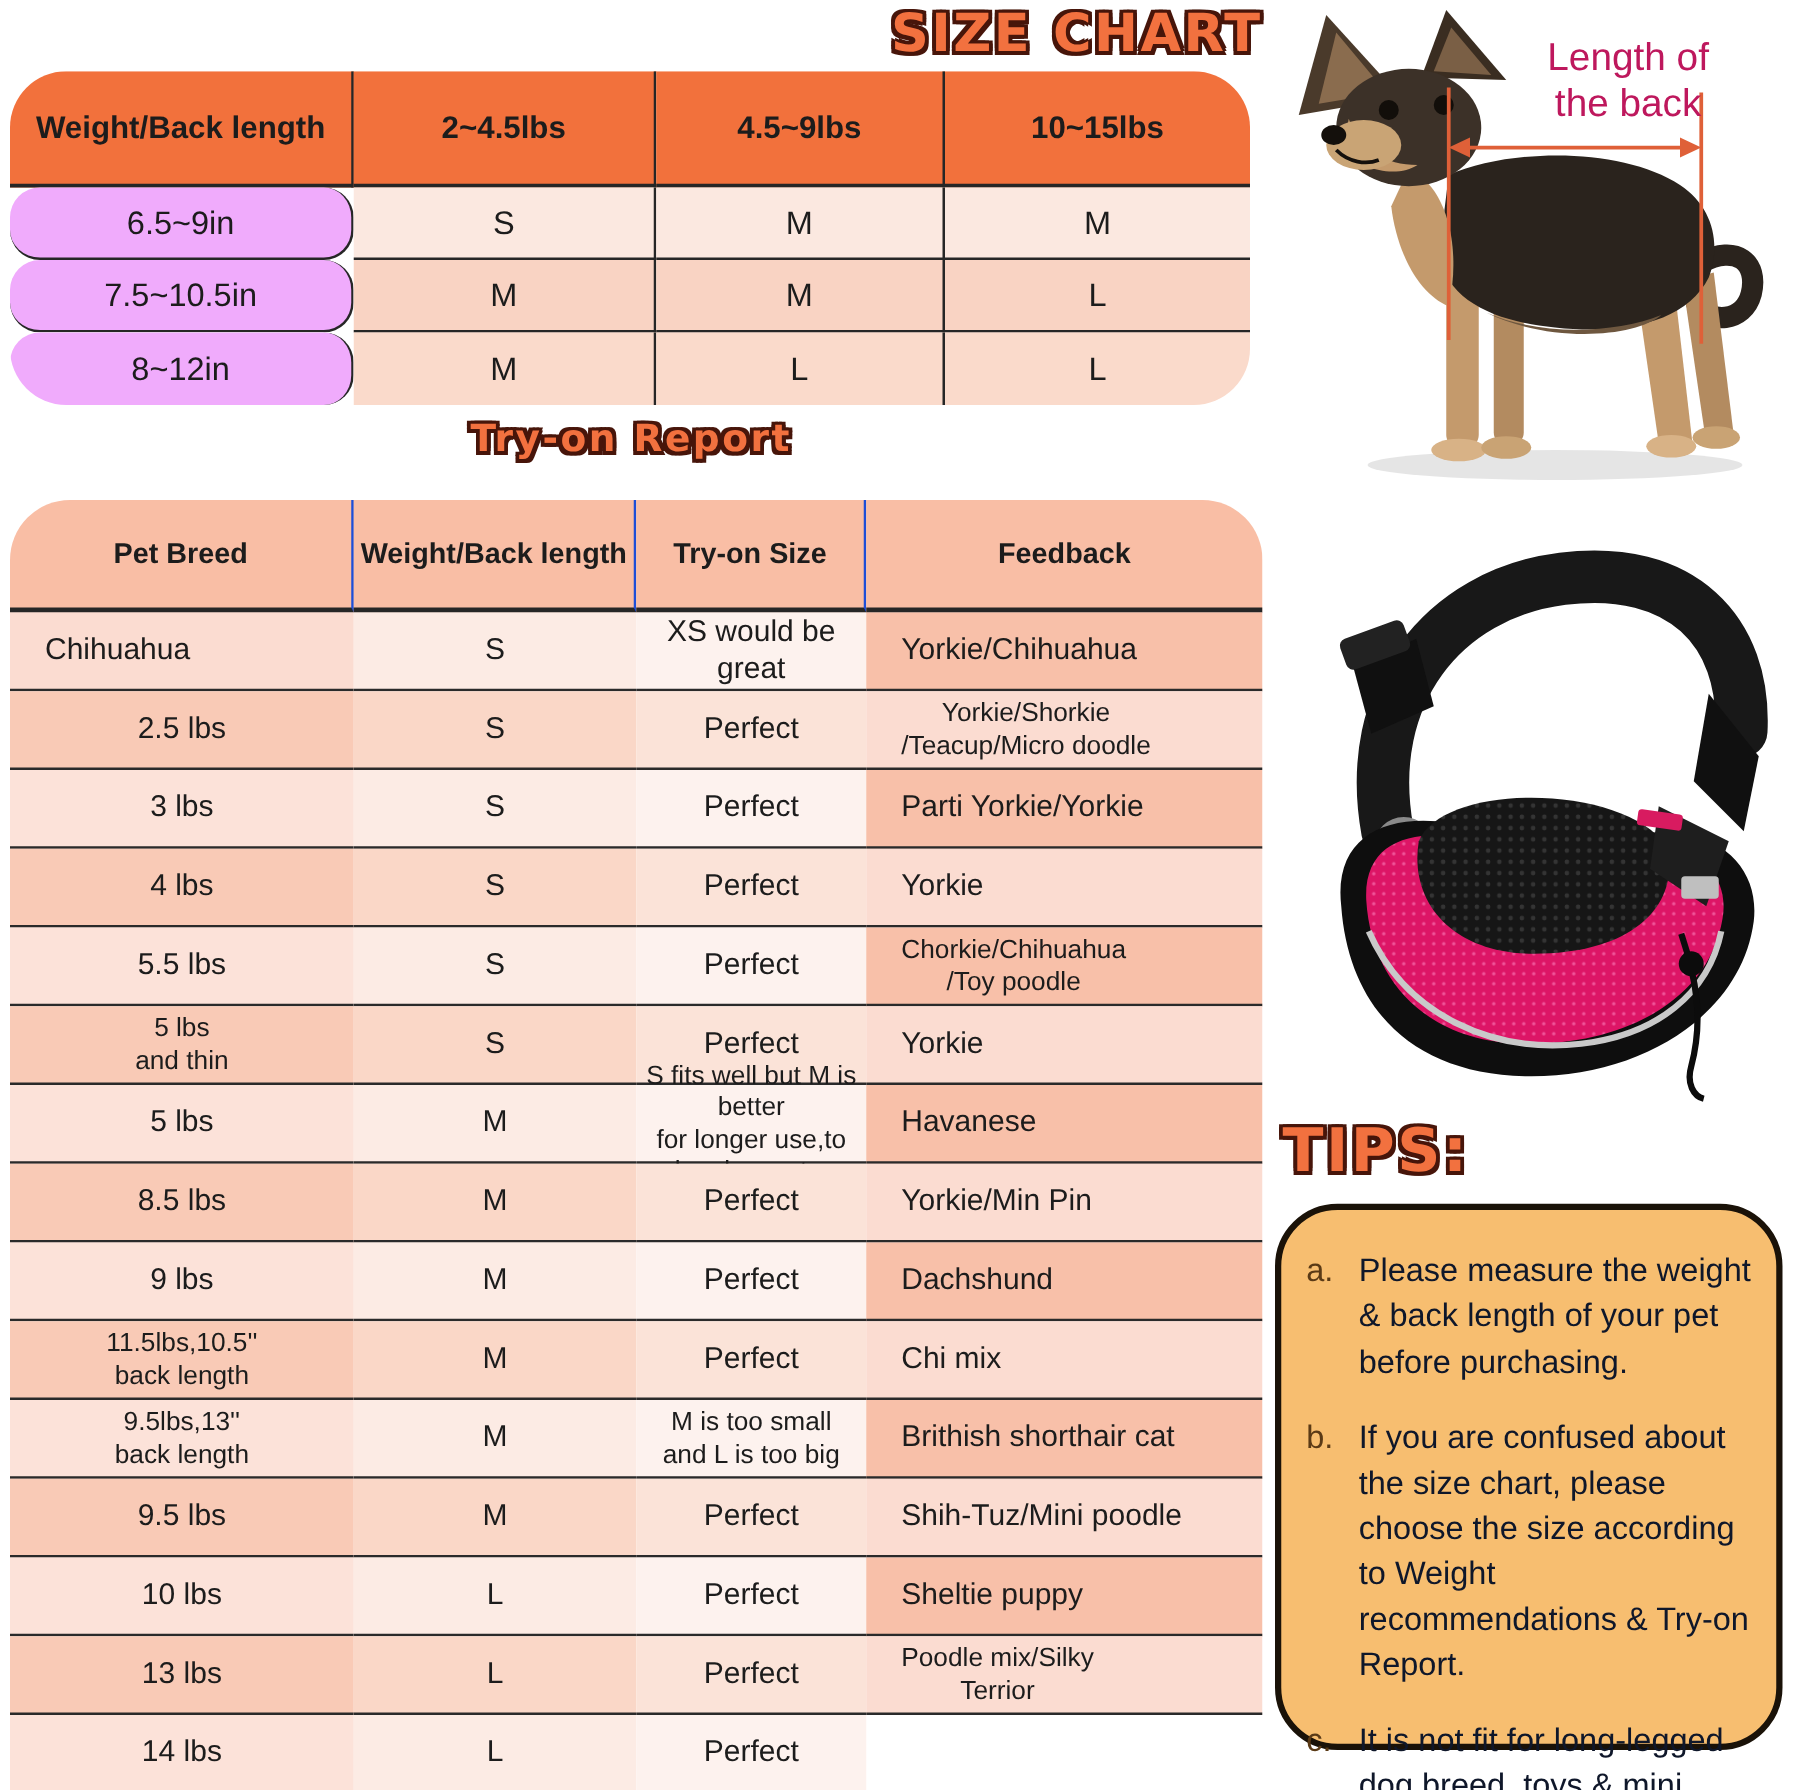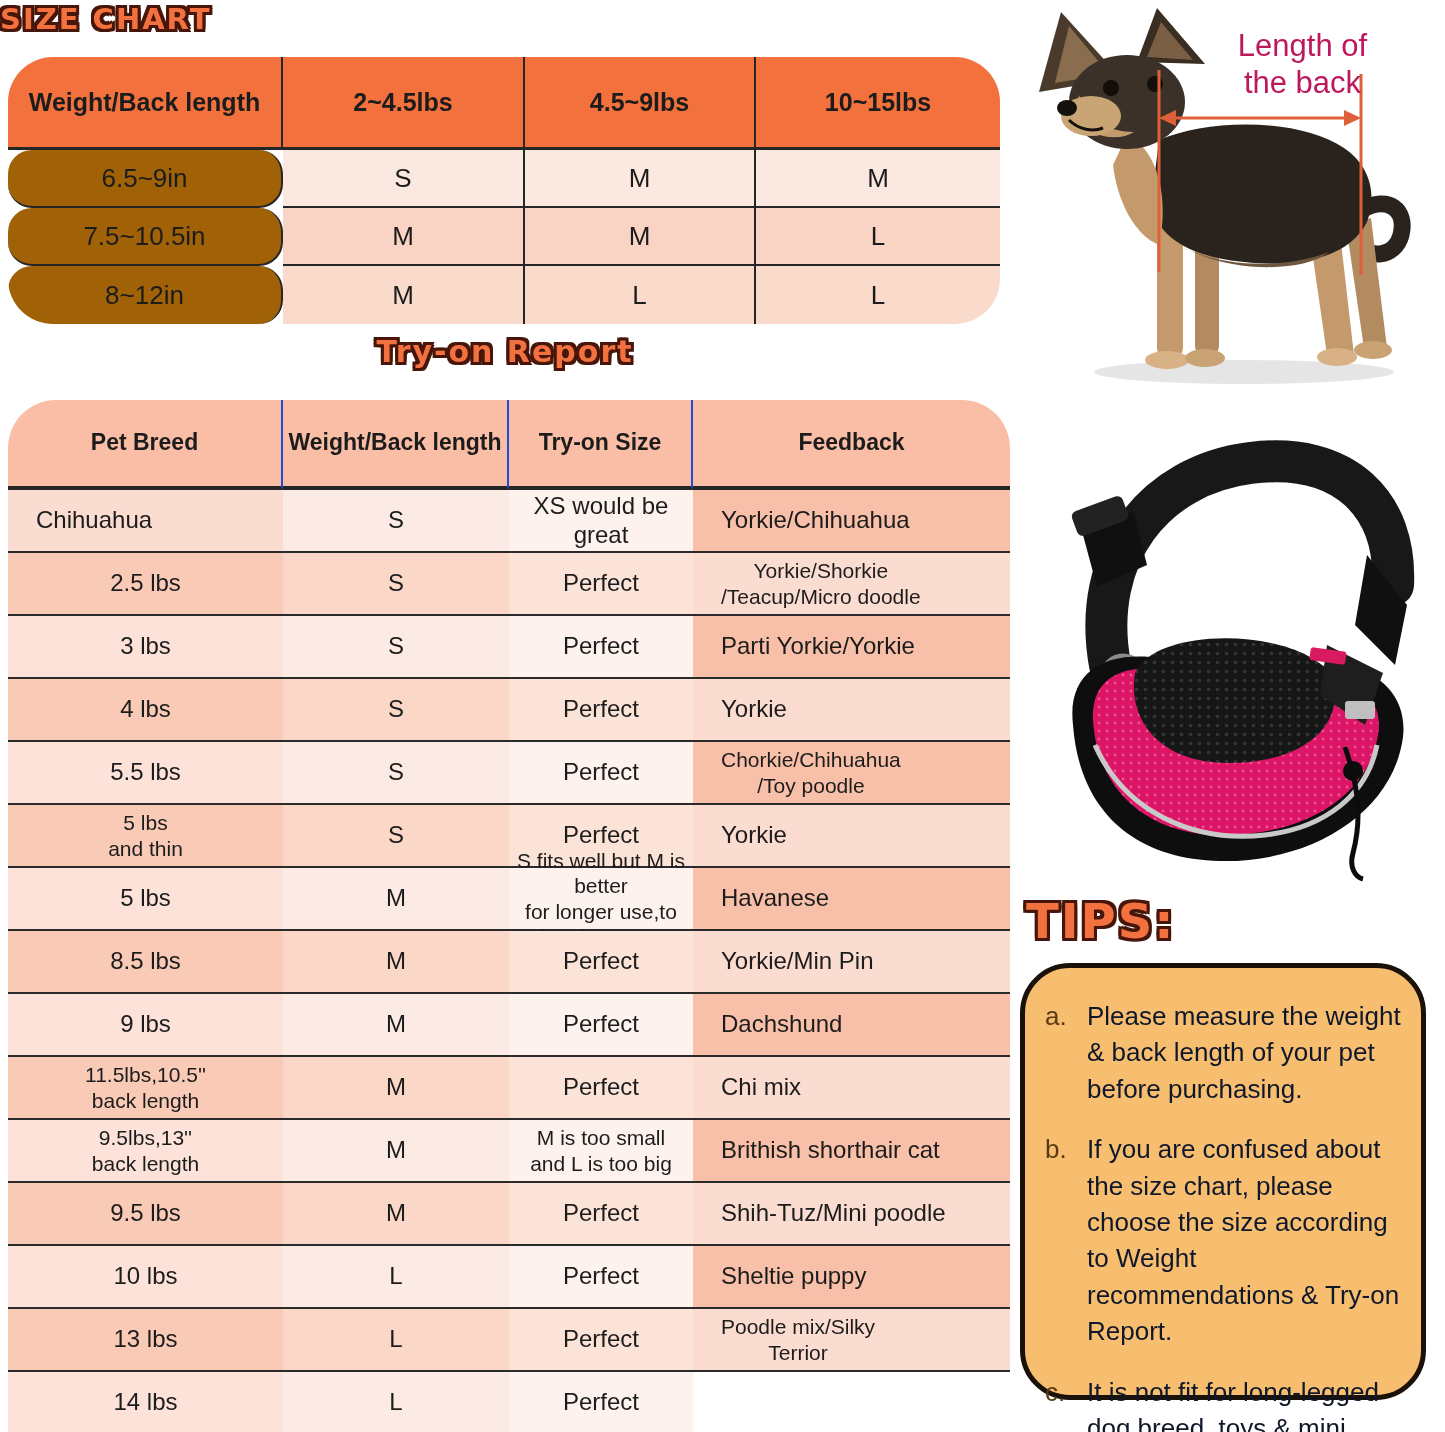--- a/index.html
+++ b/index.html
@@ -8,37 +8,37 @@
     font-family:"Liberation Sans", sans-serif;
   }
   
   .bubble{
     position:absolute;font-weight:bold;color:#F2713F;letter-spacing:2px;
     font-family:"DejaVu Sans", sans-serif;
     text-shadow:
       -3px -3px 0 #47150A, 3px -3px 0 #47150A, -3px 3px 0 #47150A, 3px 3px 0 #47150A,
       -3px 0 0 #47150A, 3px 0 0 #47150A, 0 -3px 0 #47150A, 0 3px 0 #47150A;
   }
-  .title-size{left:0;top:2px;width:1010px;text-align:left;font-size:29px;}
+  .title-size{left:0;top:2px;width:1010px;text-align:right;font-size:42px;}
   .title-tryon{left:0;top:334px;width:1010px;text-align:center;font-size:30px;}
   .title-tips{left:1026px;top:893px;font-size:48px;}
   
   .sc-table{
     position:absolute;left:8px;top:57px;width:992px;
     display:grid;grid-template-columns:275px 242px 231px 244px;
     grid-template-rows:93px 58px 58px 58px;
     border-radius:45px;overflow:hidden;
   }
   .sc-cell{
     display:flex;align-items:center;justify-content:center;
     font-size:26px;color:#1C1C1C;
     border-right:2px solid #262626;border-bottom:2px solid #262626;
   }
   .sc-head{background:#F2713C;font-weight:bold;font-size:25px;border-bottom:3px solid #262626;}
-  .sc-col0{background:#a16207;border-radius:24px;}
+  .sc-col0{background:#f0abfc;border-radius:24px;}
   .sc-val.r0{background:#FBE8E0;}
   .sc-val.r1{background:#F9D3C3;}
   .sc-val.r2{background:#FADACB;}
   .lastv{border-right:none;}
   .lastrow{border-bottom:none;}
   
   .tr-table{
     position:absolute;left:8px;top:400px;width:1002px;
     display:grid;grid-template-columns:275px 226px 184px 317px;
     grid-template-rows:90px;grid-auto-rows:63px;

